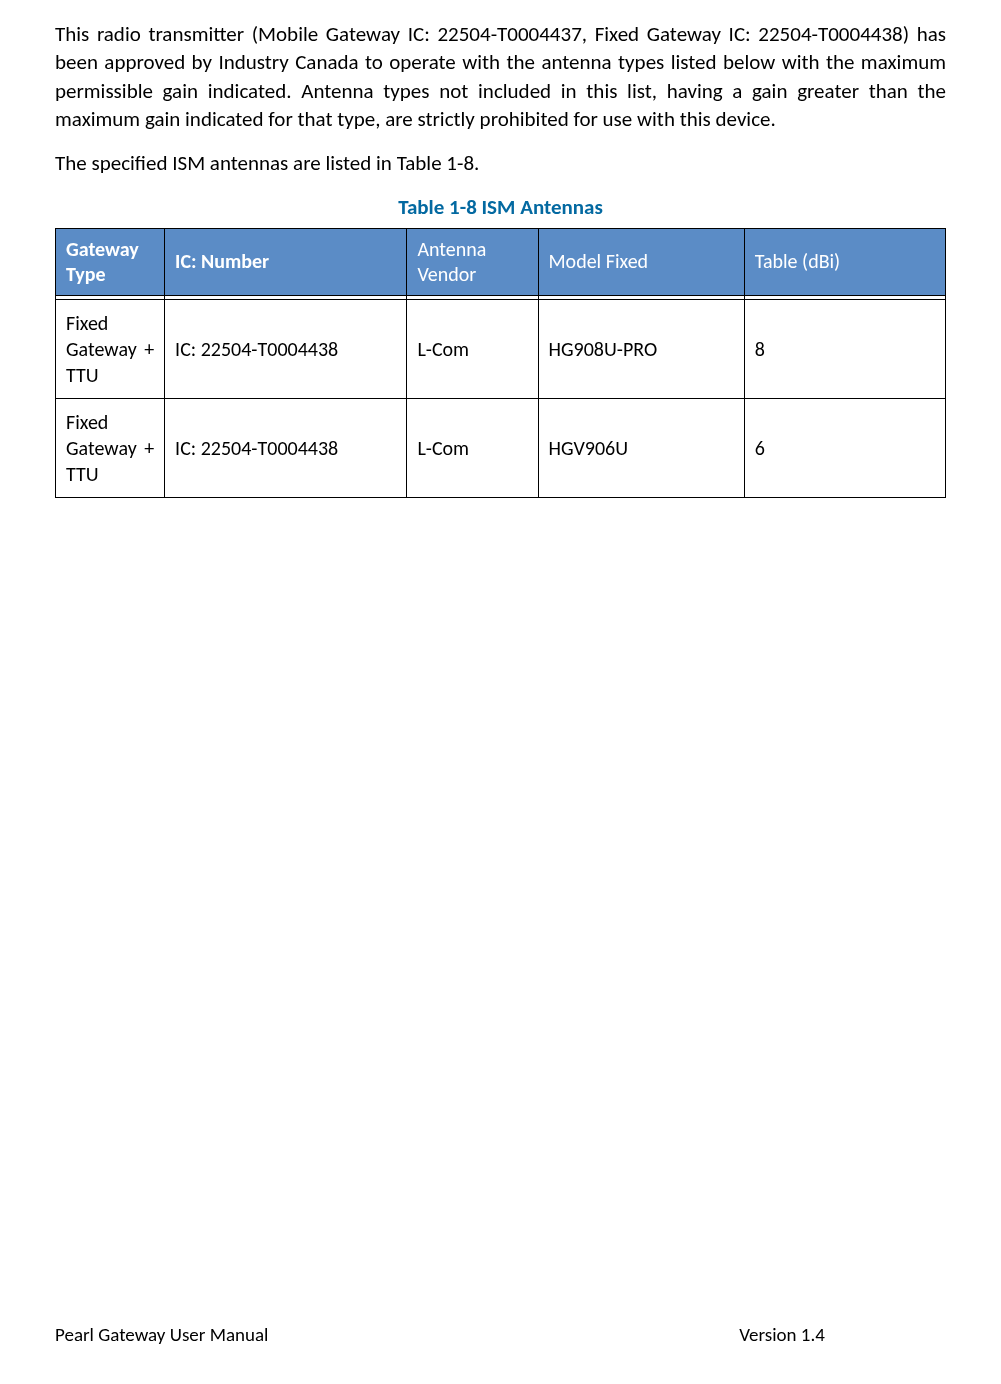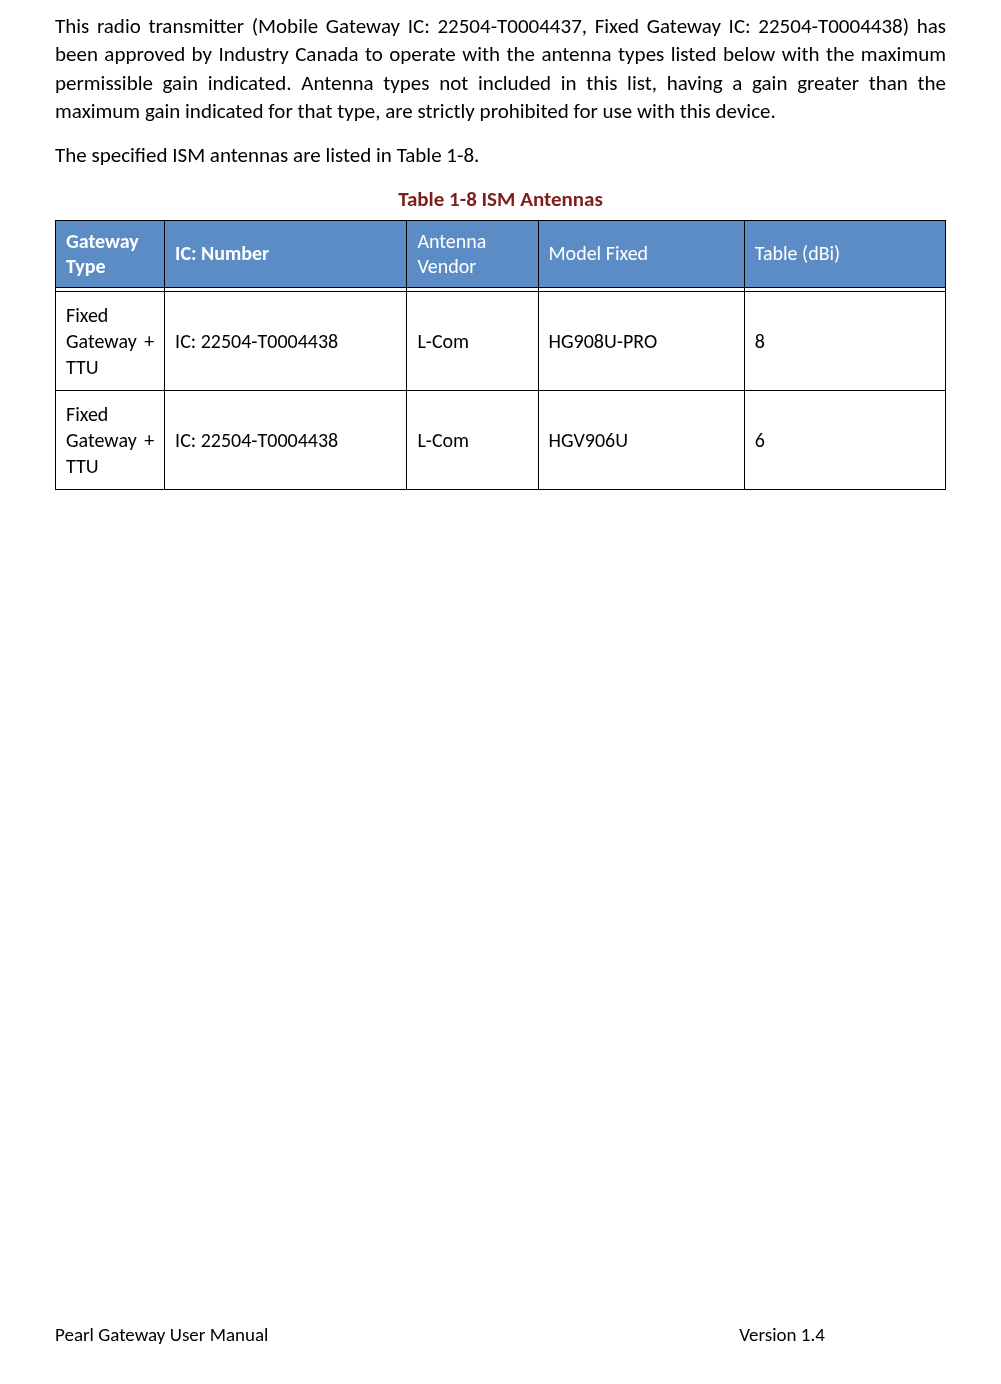--- a/index.html
+++ b/index.html
@@ -11,24 +11,24 @@
       color: #000;
       background: #fff;
       position: relative;
       padding: 10px 55px 0 55px;
     }
     .para {
       text-align: justify;
       line-height: 1.35;
       margin-bottom: 16px;
     }
-    .para.first { margin-top: 2px; }
+    .para.first { margin-top: 10px; }
     .caption {
       text-align: center;
-      color: #7f1d1d;
+      color: #0369a1;
       font-weight: bold;
       margin: 10px 0 8px 0;
     }
     table.antenna {
       width: 100%;
       border-collapse: collapse;
       table-layout: fixed;
       padding-left: 12px;
     }
     table.antenna col.c1 { width: 109px; }

